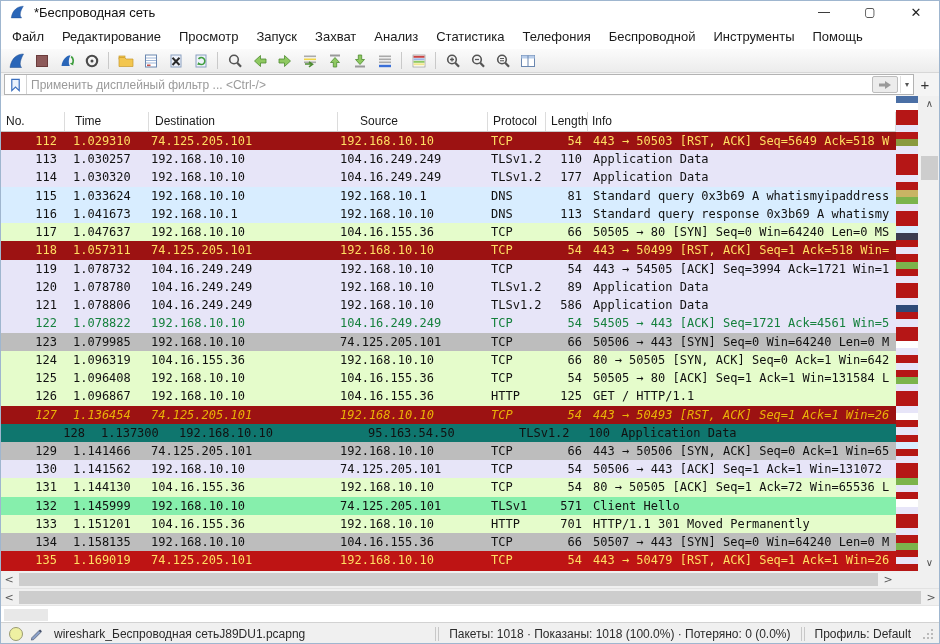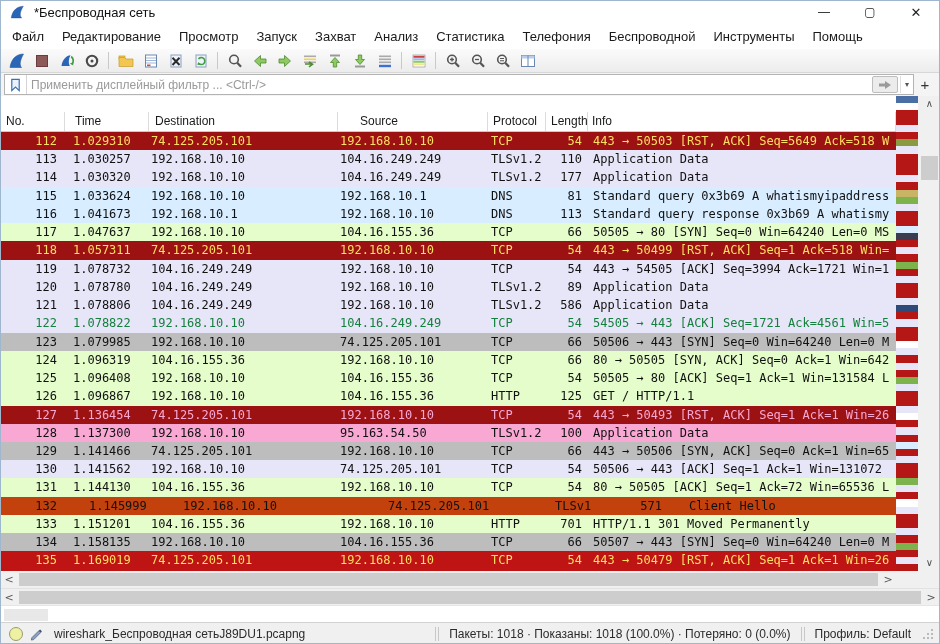--- a/index.html
+++ b/index.html
@@ -408,30 +408,30 @@
         </div>
         <div class="grid prow" style="background: rgb(229, 252, 203); color: rgb(17, 17, 17);">
           <div class="pc c-no">126</div>
           <div class="pc c-time">1.096867</div>
           <div class="pc c-src">192.168.10.10</div>
           <div class="pc c-dst">104.16.155.36</div>
           <div class="pc c-proto">HTTP</div>
           <div class="pc c-len">125</div>
           <div class="pc c-info">GET / HTTP/1.1</div>
         </div>
-        <div class="grid prow" style="background: rgb(156, 18, 18); color: #f9a8d4;">
+        <div class="grid prow" style="background: rgb(156, 18, 18); color: #eab308; font-style: italic;">
           <div class="pc c-no">127</div>
           <div class="pc c-time">1.136454</div>
           <div class="pc c-src">74.125.205.101</div>
           <div class="pc c-dst">192.168.10.10</div>
           <div class="pc c-proto">TCP</div>
           <div class="pc c-len">54</div>
           <div class="pc c-info">443 → 50493 [RST, ACK] Seq=1 Ack=1 Win=26</div>
         </div>
-        <div class="grid prow" style="background: #f9a8d4; color: rgb(17, 17, 17);">
+        <div class="grid prow" style="background: #0f766e; color: rgb(17, 17, 17); padding-left: 28px;">
           <div class="pc c-no">128</div>
           <div class="pc c-time">1.137300</div>
           <div class="pc c-src">192.168.10.10</div>
           <div class="pc c-dst">95.163.54.50</div>
           <div class="pc c-proto">TLSv1.2</div>
           <div class="pc c-len">100</div>
           <div class="pc c-info">Application Data</div>
         </div>
         <div class="grid prow" style="background: rgb(189, 189, 189); color: rgb(17, 17, 17);">
           <div class="pc c-no">129</div>
@@ -453,21 +453,21 @@
         </div>
         <div class="grid prow" style="background: rgb(229, 252, 203); color: rgb(17, 17, 17);">
           <div class="pc c-no">131</div>
           <div class="pc c-time">1.144130</div>
           <div class="pc c-src">104.16.155.36</div>
           <div class="pc c-dst">192.168.10.10</div>
           <div class="pc c-proto">TCP</div>
           <div class="pc c-len">54</div>
           <div class="pc c-info">80 → 50505 [ACK] Seq=1 Ack=72 Win=65536 L</div>
         </div>
-        <div class="grid prow" style="background: #c2410c; color: rgb(17, 17, 17); gap: 16px;">
+        <div class="grid prow" style="background: #86efac; color: rgb(17, 17, 17);">
           <div class="pc c-no">132</div>
           <div class="pc c-time">1.145999</div>
           <div class="pc c-src">192.168.10.10</div>
           <div class="pc c-dst">74.125.205.101</div>
           <div class="pc c-proto">TLSv1</div>
           <div class="pc c-len">571</div>
           <div class="pc c-info">Client Hello</div>
         </div>
         <div class="grid prow" style="background: rgb(229, 252, 203); color: rgb(17, 17, 17);">
           <div class="pc c-no">133</div>

